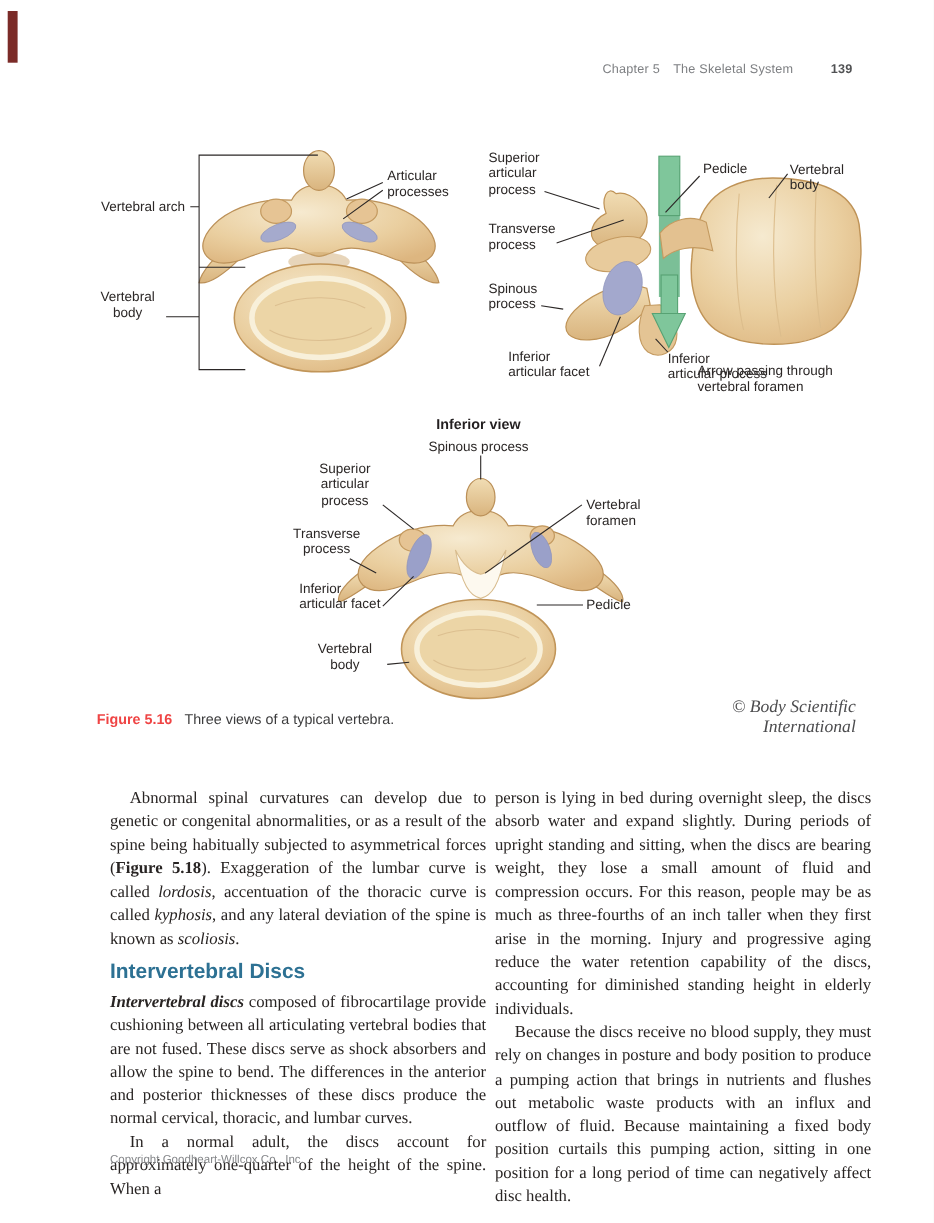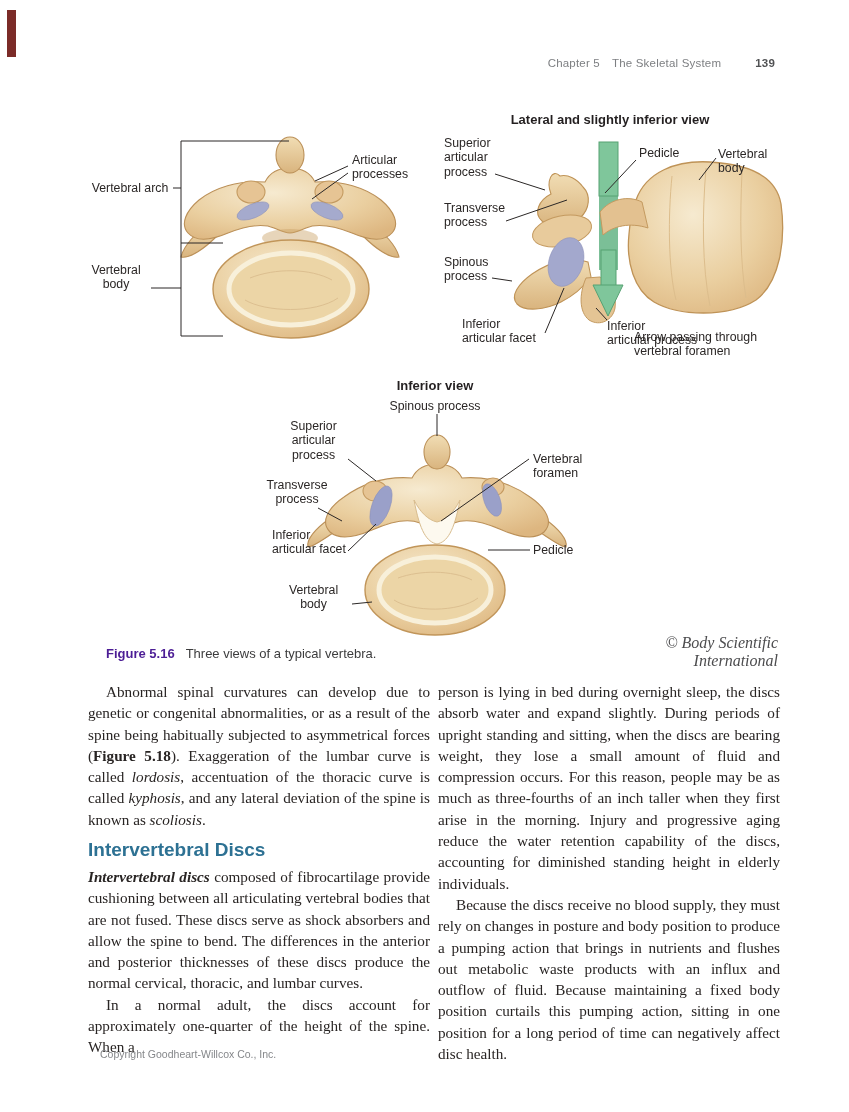--- a/index.html
+++ b/index.html
@@ -15,23 +15,23 @@
   
   svg.figlayer{position:absolute;left:0;top:0;}
   .dtitle{position:absolute;font-weight:bold;font-size:13px;color:#231f20;text-align:center;
           white-space:pre-line;line-height:1.25;}
   .lbl{position:absolute;font-size:12.3px;line-height:1.17;color:#2b2726;white-space:pre-line;}
   .lbl.r{text-align:center;}
   .lbl.c{text-align:center;}
   #credit{position:absolute;left:596px;top:634px;width:182px;text-align:right;
           font-family:"Liberation Serif",serif;font-style:italic;font-size:16px;color:#4c4c4e;}
   #caption{position:absolute;left:88px;top:646px;font-size:13px;color:#3c3c3d;}
-  #caption .fig-label{font-weight:bold;color:#4c1d95;margin-right:11px;margin-left:18px;}
+  #caption .fig-label{font-weight:bold;color:#ef4444;margin-right:11px;}
   
-  .col{position:absolute;top:681px;width:342px;}
+  .col{position:absolute;top:715px;width:342px;margin-left:12px;}
   #col-left{left:88px;}
   #col-right{left:438px;}
   .col p{margin:0;text-align:justify;font:15.2px/21.3px "Liberation Serif",serif;color:#282423;}
   .col p.indent{text-indent:18px;}
   .col h2{margin:9px 0 5px 0;font:bold 19px/1.15 "Liberation Sans",sans-serif;color:#2d7193;}
   .lead-term{font-weight:bold;font-style:italic;}
 </style>
 </head>
 <body>
 
@@ -137,21 +137,20 @@
       <path d="M352,604 L372,602"></path>
     </g>
   </svg>
 
   <div class="lbl" style="left:352px;top:153px;">Articular
 processes</div>
   <div class="lbl r" style="left:90px;top:181px;width:80px;">Vertebral arch</div>
   <div class="lbl r" style="left:86px;top:263px;width:60px;">Vertebral
 body</div>
 
-  <div class="dtitle" style="left:470px;top:112px;width:280px;">Lateral and slightly inferior view</div>
   <div class="lbl" style="left:444px;top:136px;">Superior
 articular
 process</div>
   <div class="lbl" style="left:639px;top:146px;">Pedicle</div>
   <div class="lbl" style="left:718px;top:147px;">Vertebral
 body</div>
   <div class="lbl" style="left:444px;top:201px;">Transverse
 process</div>
   <div class="lbl" style="left:444px;top:255px;">Spinous
 process</div>

